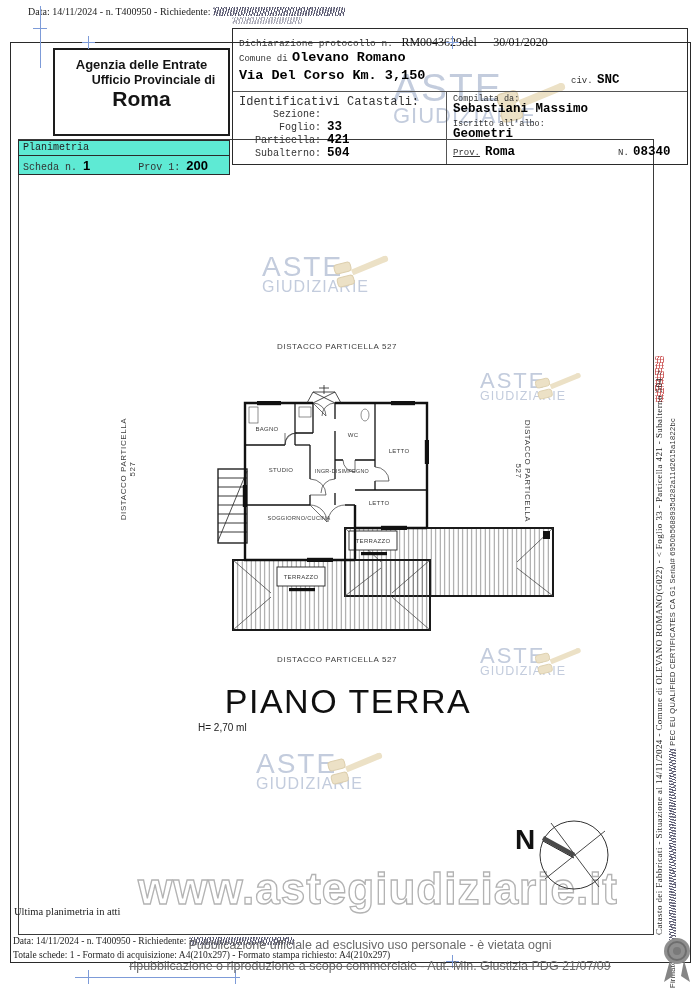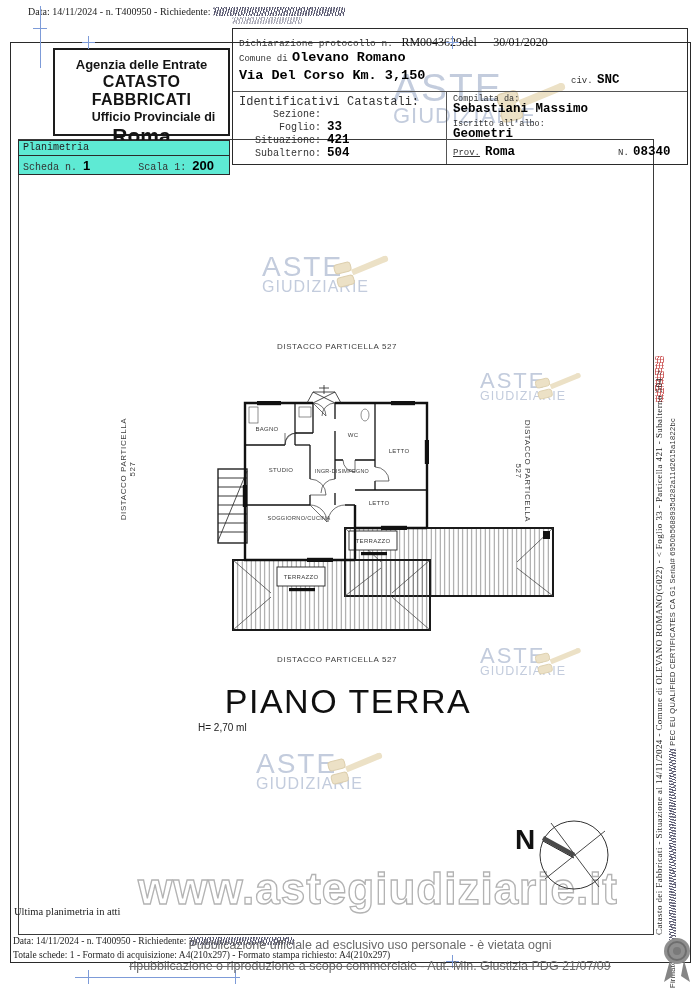--- a/index.html
+++ b/index.html
@@ -145,31 +145,30 @@
   <g transform="rotate(-14 20 19)" fill="#ece1c6" stroke="#ddcfae" stroke-width="1">
     <path d="M22,17 L56,12" stroke="#ece1c6" stroke-width="6" fill="none"></path>
     <circle cx="56" cy="12" r="3" stroke="none"></circle>
     <rect x="6" y="6" width="16" height="9" rx="3"></rect>
     <rect x="6" y="19" width="16" height="9" rx="3"></rect>
   </g>
 </svg>
 
 <div class="abs agency-box">
   <div class="l1">Agenzia delle Entrate</div>
-  <div class="l2">CATASTO FABBRICATI</div>
   <div class="l3">Ufficio Provinciale di</div>
   <div class="l4">Roma</div>
 </div>
 
 <div class="abs plani-box mono">
   <div class="plani-row1">Planimetria</div>
   <div class="plani-row2">
     <span class="lbl">Scheda n.</span>
     <span class="plani-val sans">1</span>
-    <span class="lbl" style="margin-left:42px;">Scala 1:</span>
+    <span class="lbl" style="margin-left:42px;">Prov 1:</span>
     <span class="plani-val sans">200</span>
   </div>
 </div>
 
 <div class="abs decl-box">
   <div class="abs" style="left:6px;top:3px;">
     <span class="lbl" style="font-size:9.5px;">Dichiarazione protocollo n.</span>
     <span class="serif" style="font-size:12px;color:#1c1c1c;margin-left:4px;">RM0043629del</span>
     <span class="serif" style="font-size:12px;color:#1c1c1c;margin-left:12px;">30/01/2020</span>
   </div>
@@ -184,21 +183,21 @@
     <span class="lbl" style="font-size:9px;">civ.</span>
     <span class="val" style="font-size:12.5px;">SNC</span>
   </div>
   <div class="abs decl-hr"></div>
   <div class="abs decl-vr"></div>
 
   <div class="abs lbl" style="left:6px;top:66px;font-size:12px;text-align:center;">Identificativi Catastali:</div>
   <div class="abs lbl" style="left:0;top:80px;width:88px;text-align:right;font-size:10px;">Sezione:</div>
   <div class="abs lbl" style="left:0;top:93px;width:88px;text-align:right;font-size:10px;">Foglio:</div>
   <div class="abs val" style="left:94px;top:91px;font-size:12.5px;">33</div>
-  <div class="abs lbl" style="left:0;top:106px;width:88px;text-align:right;font-size:10px;">Situazione:</div>
+  <div class="abs lbl" style="left:0;top:106px;width:88px;text-align:right;font-size:10px;">Particella:</div>
   <div class="abs val" style="left:94px;top:104px;font-size:12.5px;">421</div>
   <div class="abs lbl" style="left:0;top:119px;width:88px;text-align:right;font-size:10px;">Subalterno:</div>
   <div class="abs val" style="left:94px;top:117px;font-size:12.5px;">504</div>
 
   <div class="abs lbl" style="left:220px;top:65px;font-size:8.5px;">Compilata da:</div>
   <div class="abs val" style="left:220px;top:73px;font-size:12.5px;">Sebastiani Massimo</div>
   <div class="abs lbl" style="left:220px;top:90px;font-size:8.5px;">Iscritto all'albo:</div>
   <div class="abs val" style="left:220px;top:98px;font-size:12.5px;">Geometri</div>
   <div class="abs lbl" style="left:220px;top:119px;font-size:9px;text-decoration:underline;">Prov.</div>
   <div class="abs val" style="left:252px;top:116px;font-size:12.5px;">Roma</div>

